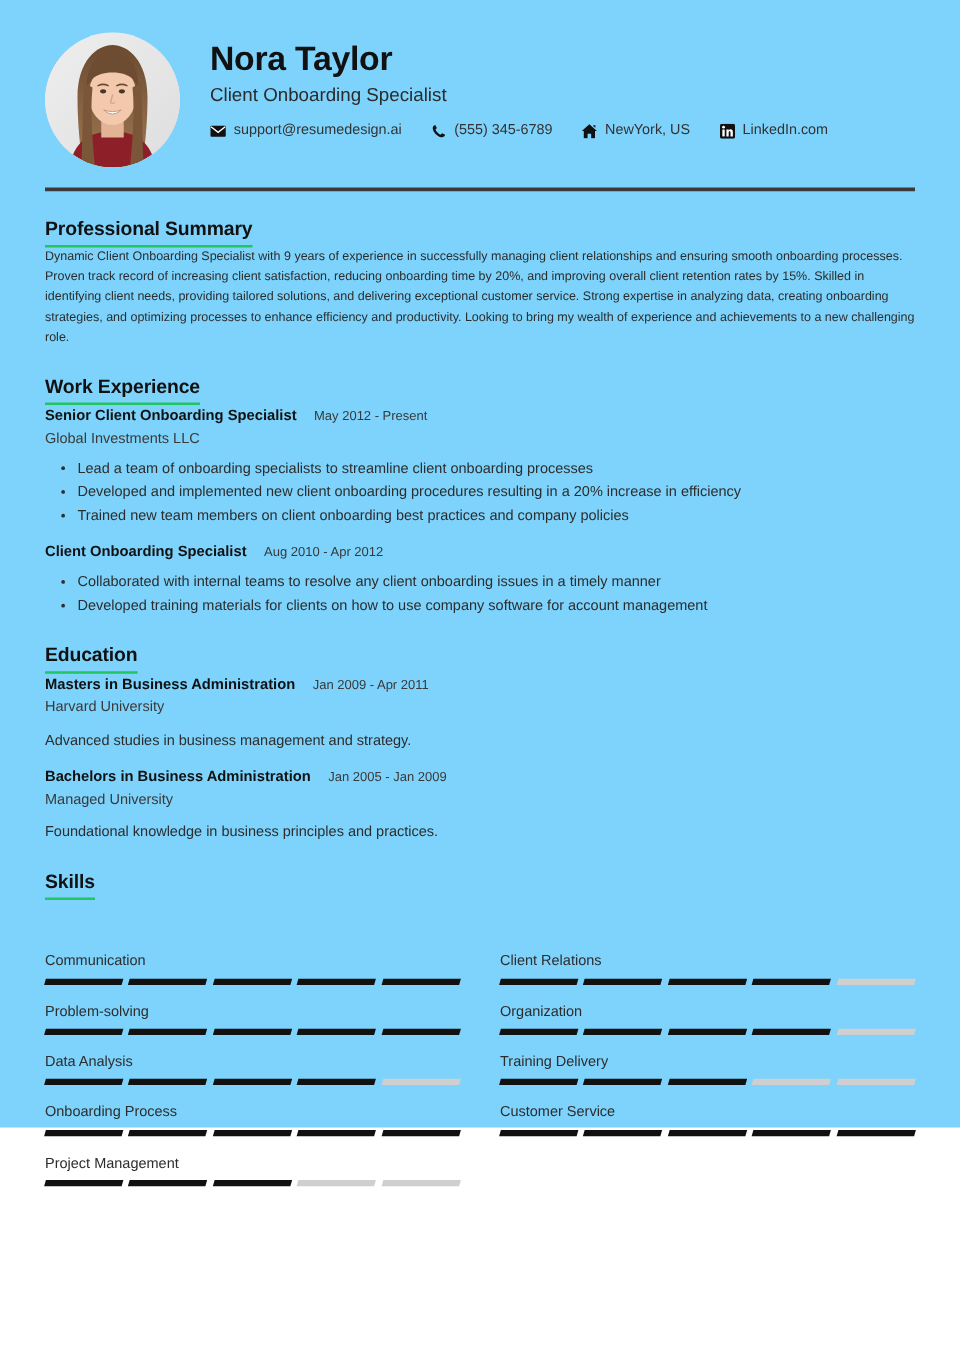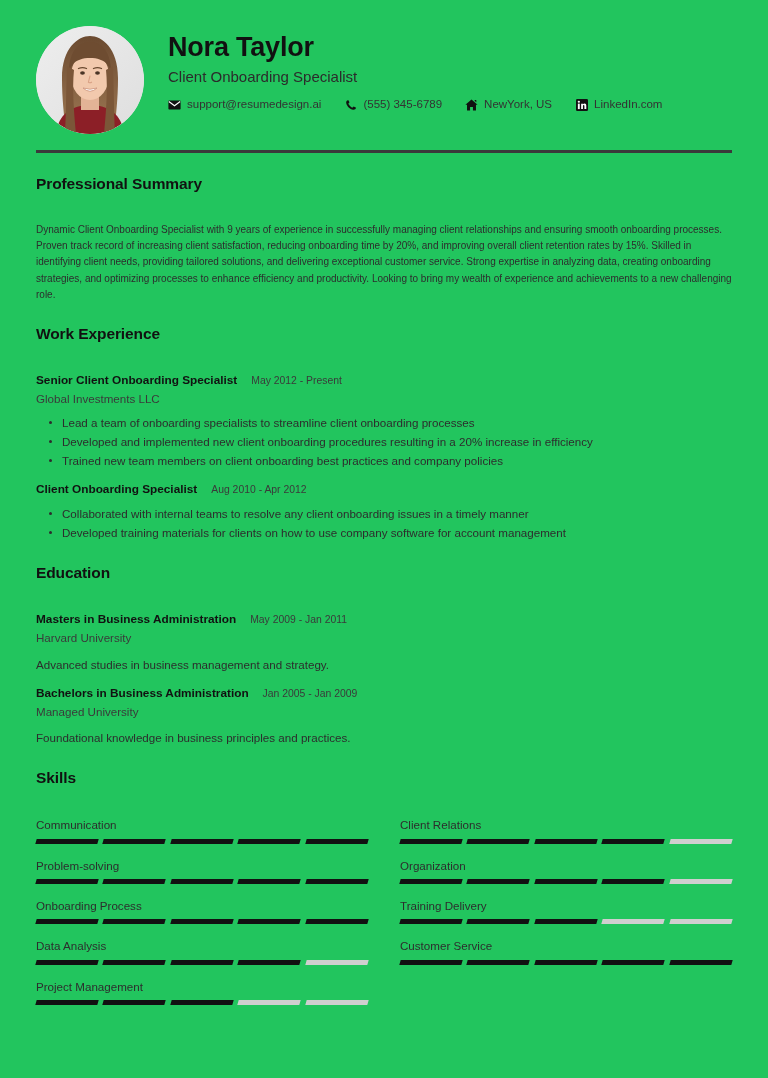--- a/index.html
+++ b/index.html
@@ -10,24 +10,24 @@
   }
   body {
     width: 768px;
     height: 1078px;
     font-family: "Liberation Sans", sans-serif;
     color: #1a1a1a;
     overflow: hidden;
   }
   .page {
     width: 768px;
-    height: 1078px;
+    height: 902px;
     padding: 0 36px;
     position: relative;
-    background: #22c55e;
+    background: #7dd3fc;
   }
 
   
   .header {
     display: flex;
     align-items: flex-start;
     padding-top: 26px;
     padding-bottom: 10px;
   }
   .avatar-wrap {
@@ -97,22 +97,22 @@
 
   
   .section { margin-top: 22px; }
   .section-title {
     display: inline-block;
     font-size: 15.5px;
     font-weight: 700;
     color: #111;
     letter-spacing: -0.1px;
     padding-bottom: 3px;
-    border-bottom: 6px solid #22c55e;
-    margin: 0 0 20px 0;
+    border-bottom: 2px solid #22c55e;
+    margin: 0 0 0 0;
   }
 
   .summary-text {
     font-size: 10px;
     line-height: 1.62;
     color: #2d2d2d;
     margin: 0;
     text-align: left;
   }
 
@@ -171,20 +171,21 @@
     background: #2d2d2d;
   }
   ul.bullets li.gap-after { margin-bottom: 19px; }
 
   
   .skills-grid {
     display: grid;
     grid-template-columns: 1fr 1fr;
     column-gap: 32px;
     row-gap: 0;
+    margin-top: 40px;
   }
   .skill-col { display: block; }
   .skill {
     margin-bottom: 13px;
   }
   .skill-name {
     font-size: 11.6px;
     color: #2d2d2d;
     line-height: 1.5;
     margin-bottom: 5px;
@@ -333,21 +334,21 @@
       </ul>
     </div>
   </div>
 
   <div class="section">
     <div class="section-title">Education</div>
 
     <div class="entry">
       <div class="entry-head">
         <span class="entry-role">Masters in Business Administration</span>
-        <span class="entry-date">May 2009 - Jan 2011</span>
+        <span class="entry-date">Jan 2009 - Apr 2011</span>
       </div>
       <div class="entry-org">Harvard University</div>
       <div class="entry-desc">Advanced studies in business management and strategy.</div>
     </div>
 
     <div class="entry">
       <div class="entry-head">
         <span class="entry-role">Bachelors in Business Administration</span>
         <span class="entry-date">Jan 2005 - Jan 2009</span>
       </div>
@@ -374,37 +375,37 @@
             <div class="skill-name">Problem-solving</div>
             <div class="skill-bar">
               <span class="seg on"></span>
               <span class="seg on"></span>
               <span class="seg on"></span>
               <span class="seg on"></span>
               <span class="seg on"></span>
             </div>
           </div>
           <div class="skill">
+            <div class="skill-name">Data Analysis</div>
+            <div class="skill-bar">
+              <span class="seg on"></span>
+              <span class="seg on"></span>
+              <span class="seg on"></span>
+              <span class="seg on"></span>
+              <span class="seg"></span>
+            </div>
+          </div>
+          <div class="skill">
             <div class="skill-name">Onboarding Process</div>
             <div class="skill-bar">
               <span class="seg on"></span>
               <span class="seg on"></span>
               <span class="seg on"></span>
               <span class="seg on"></span>
               <span class="seg on"></span>
-            </div>
-          </div>
-          <div class="skill">
-            <div class="skill-name">Data Analysis</div>
-            <div class="skill-bar">
-              <span class="seg on"></span>
-              <span class="seg on"></span>
-              <span class="seg on"></span>
-              <span class="seg on"></span>
-              <span class="seg"></span>
             </div>
           </div>
           <div class="skill">
             <div class="skill-name">Project Management</div>
             <div class="skill-bar">
               <span class="seg on"></span>
               <span class="seg on"></span>
               <span class="seg on"></span>
               <span class="seg"></span>
               <span class="seg"></span>

